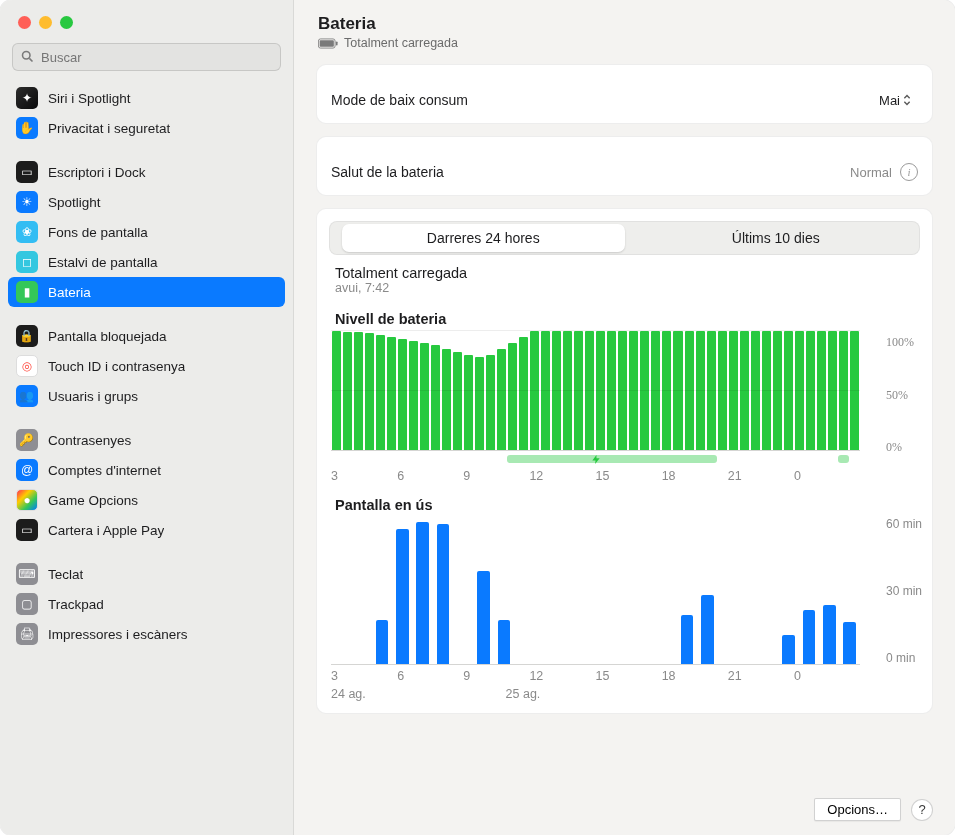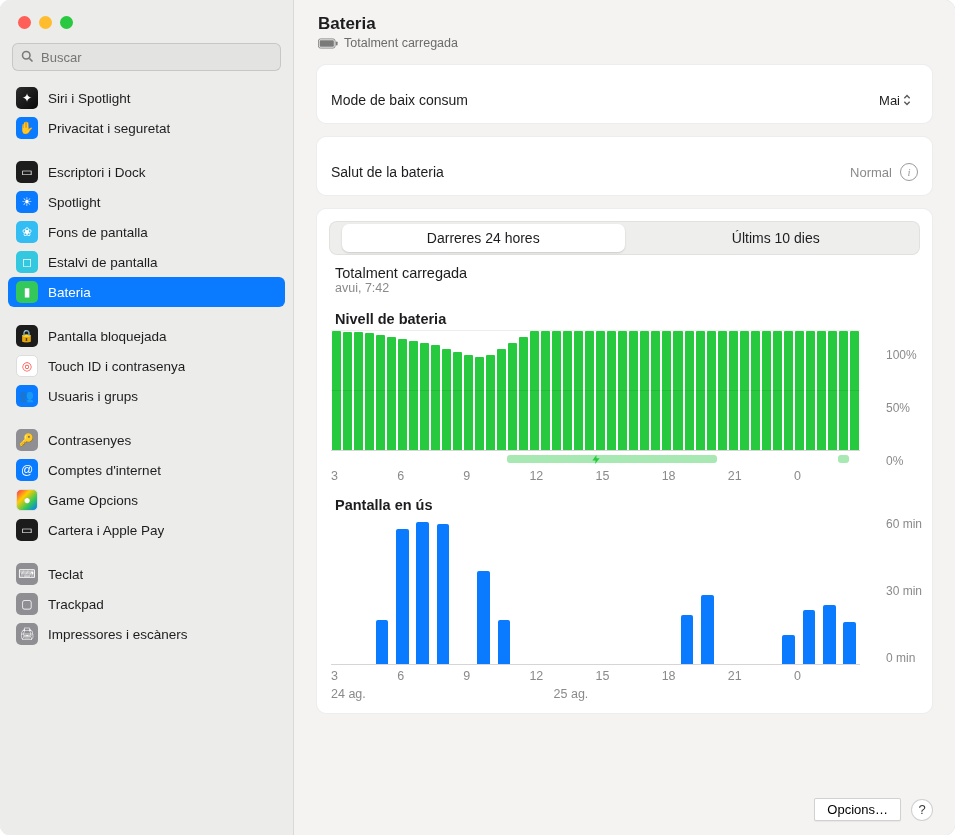--- a/index.html
+++ b/index.html
@@ -141,21 +141,21 @@
   .bar-g { flex:1; background:#27c93f; margin:0 1px; border-radius:1px 1px 0 0;}
   .bolt-strip { height:10px; margin: 4px 72px 0 14px; position:relative;}
   .strip-fill { position:absolute; top:0; height:8px; background:#a8e9b3; border-radius:3px;}
   .bolt { position:absolute; top:-1px; color:#27c93f; font-size:11px; left:50%; transform:translateX(-50%);}
   .xlabels { display:flex; margin:4px 72px 0 14px; color:#8a8a8a; font-size:12.5px;}
   .xlabels span { flex:1; text-align:left;}
   .chart-plot2 { position:relative; height:148px; display:flex; align-items:flex-end;
     border-bottom:1px solid #d5d5d3; margin-right:58px;}
   .hour-col { flex:1; display:flex; justify-content:center; align-items:flex-end; height:100%;}
   .bar-b { width:62%; background:#0a7aff; border-radius:2px 2px 0 0;}
-  .date-row { display:flex; margin:4px 72px 0 14px; color:#8a8a8a; font-size:12.5px;gap:48px;}
+  .date-row { display:flex; margin:4px 72px 0 14px; color:#8a8a8a; font-size:12.5px;}
   .date-row span:first-child{flex:0 0 33%;}
   .footer-row {
     display:flex; justify-content:flex-end; align-items:center;
     gap:10px; padding: 2px 22px 14px 0;
   }
   .btn {
     background:#fff; border:1px solid rgba(0,0,0,0.18);
     border-radius:2px; padding: 3px 12px; font-size:13px;
     box-shadow: 0 1px 1px rgba(0,0,0,0.05);
   }
@@ -363,21 +363,21 @@
               <div class="bar-g" style="height: 100%;"></div>
               <div class="bar-g" style="height: 100%;"></div>
               <div class="bar-g" style="height: 100%;"></div>
               <div class="bar-g" style="height: 100%;"></div>
               <div class="bar-g" style="height: 100%;"></div>
               <div class="bar-g" style="height: 100%;"></div>
               <div class="bar-g" style="height: 100%;"></div>
               <div class="bar-g" style="height: 100%;"></div>
               <div class="bar-g" style="height: 100%;"></div>
             </div>
-          <div class="ylabels" style="top:17px;height:120px;">
+          <div class="ylabels" style="top:4px;height:120px;font-family:Liberation Serif, serif;">
             <span>100%</span>
             <span>50%</span>
             <span>0%</span>
           </div>
         </div>
         <div class="bolt-strip" id="bolt-strip">
             <div class="strip-fill" style="left: 95.8333%; width: 2.08333%;"></div>
             <div class="strip-fill" style="left: 33.3333%; width: 39.5833%;"></div>
           <span class="bolt">
             <svg width="11" height="11" viewBox="0 0 24 24" fill="#27c93f">

